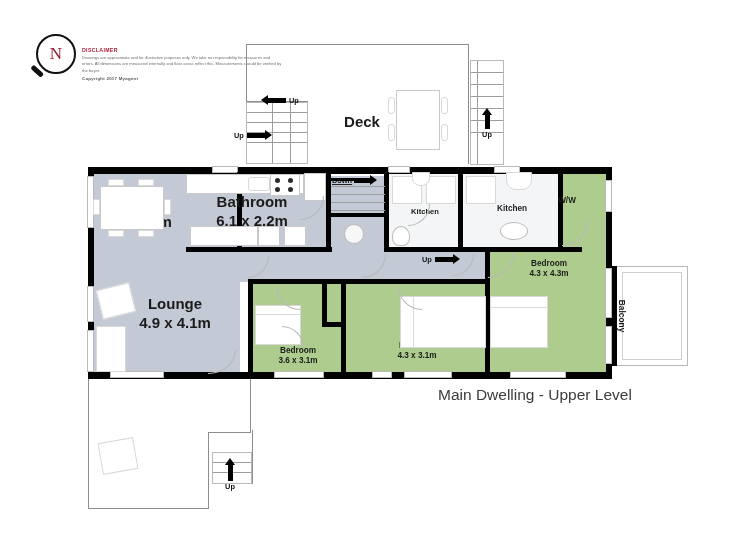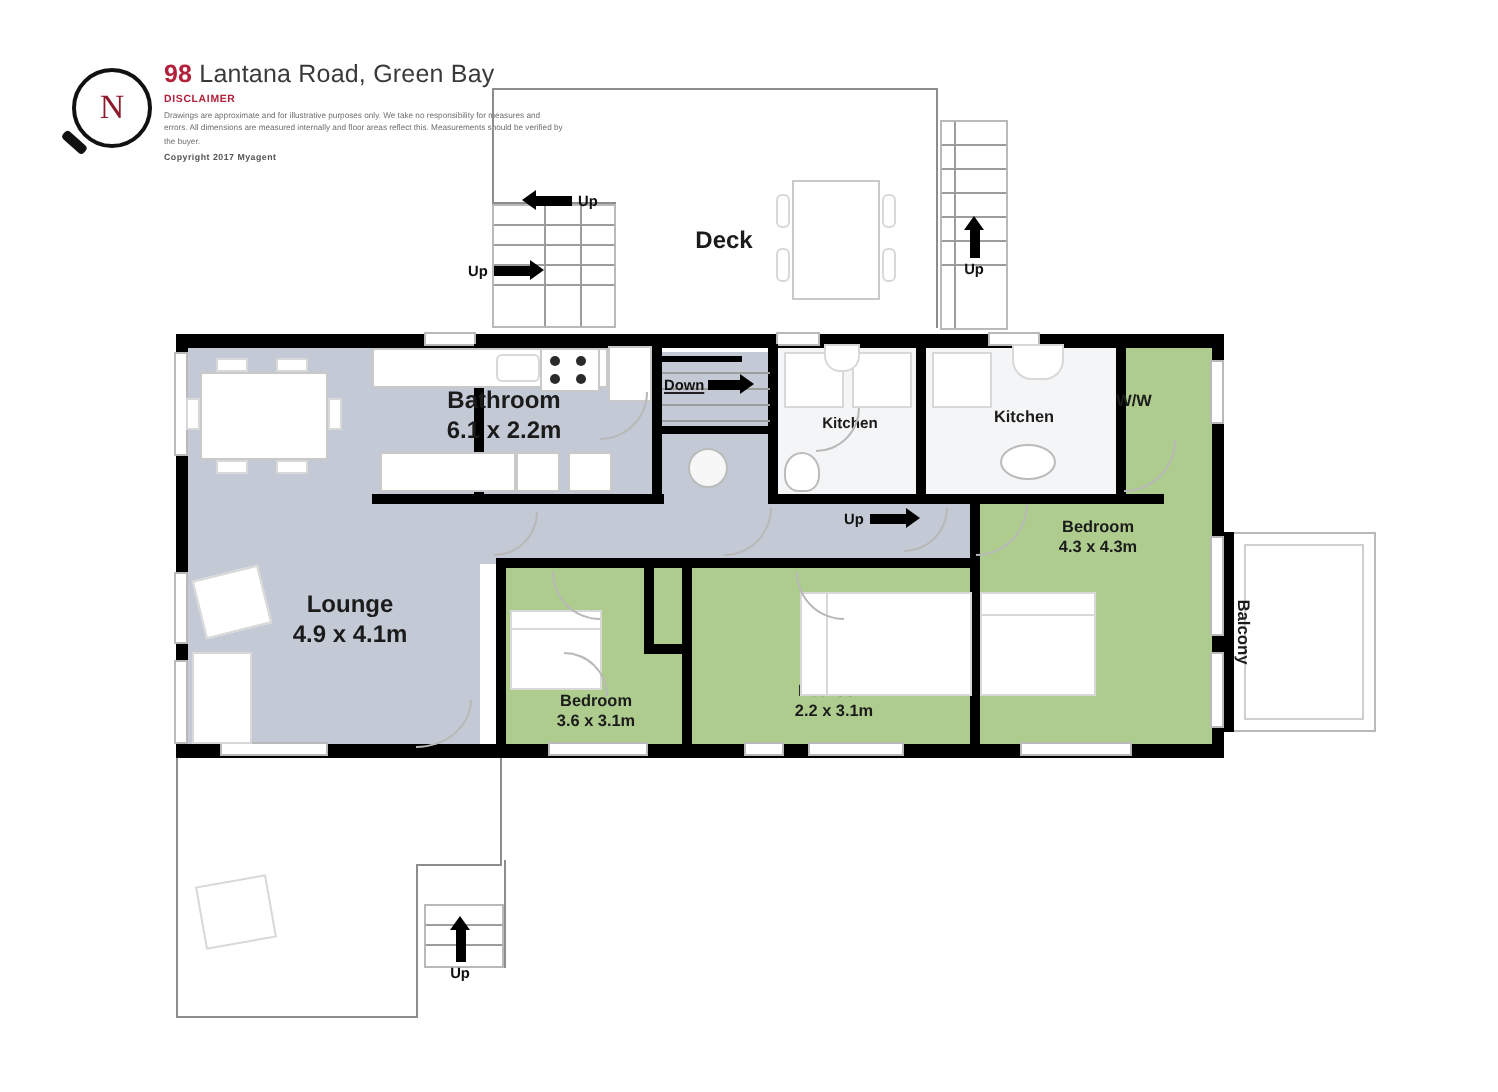--- a/index.html
+++ b/index.html
@@ -50,21 +50,21 @@
   .wall{background:#000;}
   .thinline{background:#8d8d8d;}
   .grey{background:#c3cad5;}
   .green{background:#aecc8e;}
   .white{background:#ffffff;}
   .vlgrey{background:#f4f5f6;}
   .label{
     position:absolute;text-align:center;font-weight:bold;color:#1b1b1b;
     line-height:1.25;white-space:nowrap;
   }
-  .lbl-big{font-size:12px;}
+  .lbl-big{font-size:15px;}
   .lbl-mid{font-size:8.2px;}
   .lbl-sm{font-size:7.6px;}
   .outline-l{border:1px solid #b9b9b9;box-sizing:border-box;background:#fff;}
 
   
   .step{position:absolute;height:1px;background:#9d9d9d;}
   .stepv{position:absolute;width:1px;background:#9d9d9d;}
 
   
   .arrow{position:absolute;display:flex;align-items:center;}
@@ -108,23 +108,20 @@
 </style>
 </head>
 <body>
 
 <div id="header" class="abs">
   <div id="compass">
     <div class="handle"></div>
     <div class="ring"></div>
     <div class="nletter">N</div>
   </div>
-  <div id="addr">
-    <span class="num">98</span><span> Lantana Road, Green Bay</span>
-  </div>
   <div id="disc-title">DISCLAIMER</div>
   <div id="disc-body">Drawings are approximate and for illustrative purposes only. We take no responsibility for measures and errors. All dimensions are measured internally and floor areas reflect this. Measurements should be verified by the buyer.</div>
   <div id="copyright">Copyright 2017    Myagent</div>
 </div>
 
 <div id="plan" class="abs" style="left:0;top:0;width:749px;height:546px;">
 
   <div class="abs thinline" style="left:246px;top:44px;width:222px;height:1px;"></div>
   <div class="abs thinline" style="left:468px;top:44px;width:1px;height:120px;"></div>
   <div class="abs thinline" style="left:246px;top:44px;width:1px;height:58px;"></div>
@@ -264,21 +261,21 @@
     <span>4.3 x 4.3m</span>
   </div>
 
   <div class="label lbl-mid" style="left:263px;top:346px;width:70px;">
     <span>Bedroom</span><br>
     <span>3.6 x 3.1m</span>
   </div>
 
   <div class="label lbl-mid" style="left:382px;top:341px;width:70px;">
     <span>Bedroom</span><br>
-    <span>2.2 x 3.1m</span>
+    <span>4.3 x 3.1m</span>
   </div>
 
   <div class="furn" style="left:100px;top:186px;width:64px;height:44px;"></div>
   <div class="furn2" style="left:108px;top:179px;width:16px;height:7px;"></div>
   <div class="furn2" style="left:138px;top:179px;width:16px;height:7px;"></div>
   <div class="furn2" style="left:108px;top:230px;width:16px;height:7px;"></div>
   <div class="furn2" style="left:138px;top:230px;width:16px;height:7px;"></div>
   <div class="furn2" style="left:93px;top:199px;width:7px;height:16px;"></div>
   <div class="furn2" style="left:164px;top:199px;width:7px;height:16px;"></div>
 
@@ -296,21 +293,21 @@
   <div class="furn" style="left:190px;top:226px;width:68px;height:20px;"></div>
   <div class="furn" style="left:258px;top:226px;width:22px;height:20px;"></div>
   <div class="furn" style="left:284px;top:226px;width:22px;height:20px;"></div>
 
   <div class="step" style="left:331px;top:186px;width:54px;"></div>
   <div class="step" style="left:331px;top:194px;width:54px;"></div>
   <div class="step" style="left:331px;top:202px;width:54px;"></div>
   <div class="step" style="left:331px;top:210px;width:54px;"></div>
   <div class="abs wall" style="left:331px;top:178px;width:40px;height:3px;"></div>
 
-  <div class="arrow" style="left:332px;top:187px;text-decoration:underline;">
+  <div class="arrow" style="left:332px;top:175px;text-decoration:underline;">
     <div class="txt" style="margin-right:2px;">Down</div>
     <div class="shaft" style="width:16px;"></div>
     <div class="head-r"></div>
   </div>
 
   <div class="abs" style="left:344px;top:224px;width:18px;height:18px;border:1px solid #bbb;border-radius:50%;background:#f7f7f7;"></div>
 
   <div class="furn2" style="left:392px;top:176px;width:30px;height:28px;"></div>
   <div class="furn2" style="left:426px;top:176px;width:30px;height:28px;"></div>
   <div class="abs" style="left:392px;top:226px;width:16px;height:18px;border:1px solid #bbb;border-radius:50% 50% 40% 40%;background:#fff;"></div>
@@ -368,13 +365,14 @@
   <div class="step" style="left:213px;top:462px;width:38px;"></div>
   <div class="step" style="left:213px;top:472px;width:38px;"></div>
   <div class="abs thinline" style="left:252px;top:430px;width:1px;height:54px;"></div>
 
   <div class="arrow-up-v" style="left:219px;top:458px;width:22px;">
     <div class="head-u"></div>
     <div class="shaftv" style="height:16px;"></div>
     <div class="txtv">Up</div>
   </div>
 
+  <div id="title-main">Main Dwelling - Upper Level</div>
 </div>
 
 </body></html>

